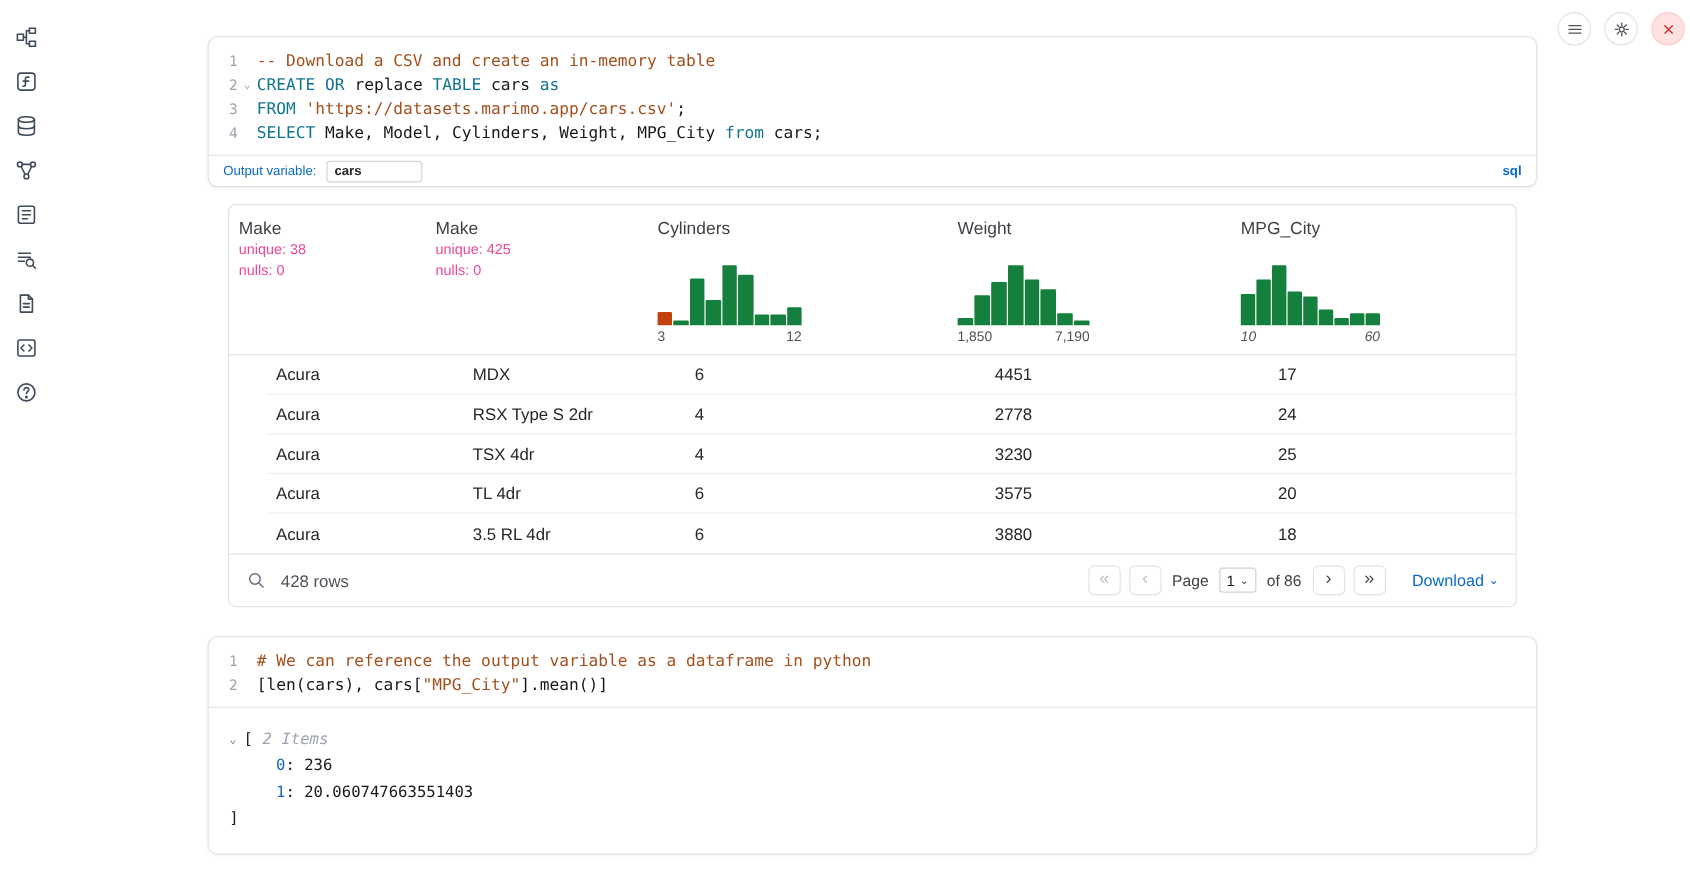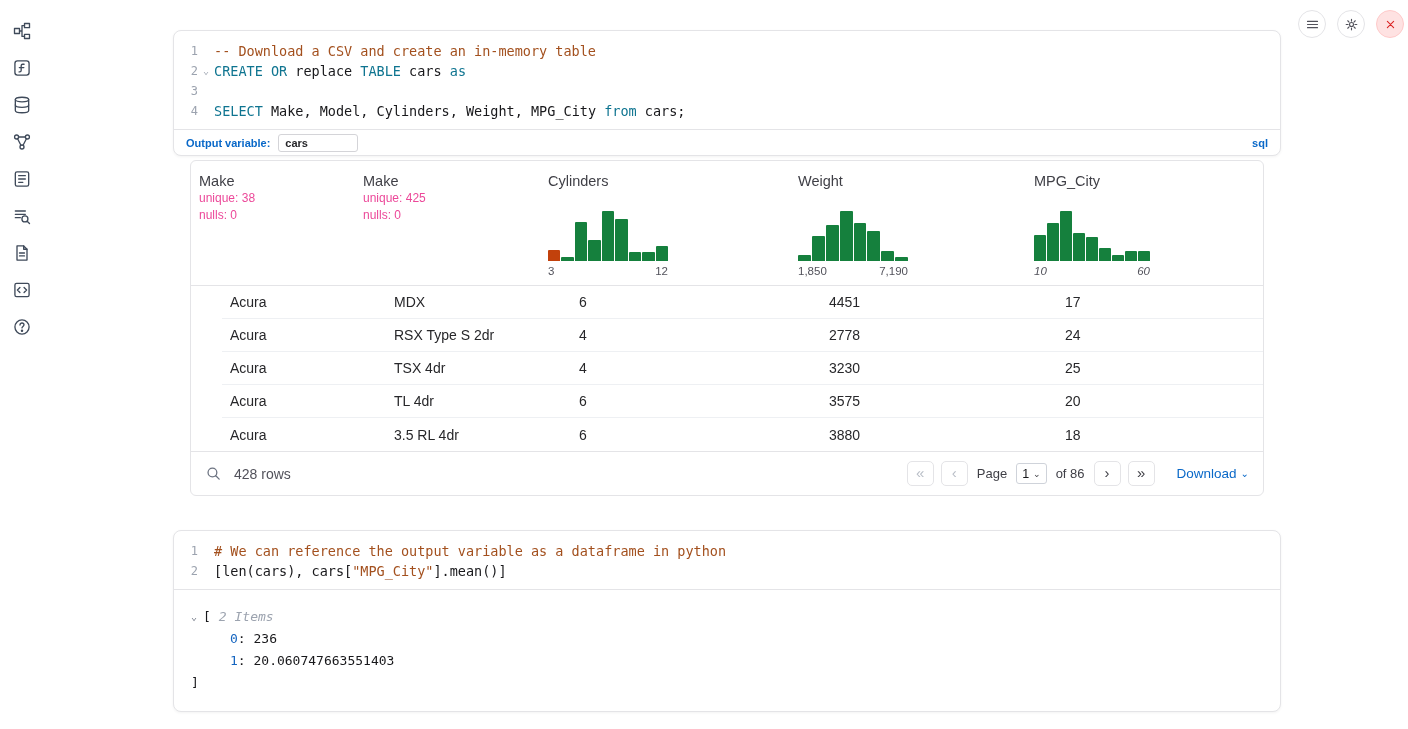--- a/index.html
+++ b/index.html
@@ -26,26 +26,26 @@
   .code-line { display:flex; line-height:20px; font-family:"DejaVu Sans Mono", monospace; font-size:13.5px; white-space:pre; }
   .gutter-num { width:24px; text-align:right; color:#9ca3af; font-size:12px; flex:none; }
   .gutter-fold { width:16px; text-align:center; color:#9ca3af; font-size:10px; flex:none; }
   .code-text { color:#18181b; }
   .tok-keyword { color:#0e7490; }
   .tok-comment { color:#a3501e; }
   .tok-string  { color:#a3501e; }
   .tok-plain   { color:#18181b;text-align:center; }
 
   .cell-footer { display:flex; align-items:center; border-top:1px solid #e4e4e7; padding:4px 12px; height:26px; }
-  .outvar-label { color:#0968c8; font-size:11px; font-weight:bold; margin-right:8px; }
+  .outvar-label { color:#0968c8; font-size:11px; font-weight:normal; margin-right:8px; }
   .outvar-input { width:80px; height:18px; border:1px solid #d4d4d8; border-radius:3px; font-size:11px; font-weight:bold; color:#27272a; padding:0 6px; font-family:"Liberation Sans", sans-serif; }
   .lang-badge { margin-left:auto; color:#0968c8; font-size:11px;font-weight:bold; }
 
   
-  .table-panel { position:absolute; left:190px; top:160px; width:1074px; border:1px solid #e4e4e7; border-radius:6px; background:#fff; }
+  .table-panel { position:absolute; left:190px; top:170px; width:1074px; border:1px solid #e4e4e7; border-radius:6px; background:#fff; }
   .t-grid { display:grid; grid-template-columns:164px 185px 250px 236px 1fr; }
   .table-header { border-bottom:1px solid #e4e4e7; min-height:125px; }
   .th-cell { padding:12px 8px 8px 8px; display:flex; flex-direction:column; cursor:pointer; }
   .th-label { font-size:14.5px; color:#3f3f46; }
   .th-stats { margin-top:1px; font-size:12px; color:#ec4899; line-height:17px; }
   .hist { margin-top:auto; }
   .hist-bars { display:flex; align-items:flex-end; gap:1px; height:52px; }
   .hist-bar { flex:1; border-radius:1px 1px 0 0; }
   .hist-labels { display:flex; justify-content:space-between; font-size:11.5px; color:#52525b; margin-top:4px; }
   .t-row { height:33px; align-items:center; border-bottom:1px solid #eef0f3; cursor:pointer;margin-left:31px; }
@@ -161,21 +161,21 @@
       <svg viewBox="0 0 24 24">
           <path d="M7 7l10 10M17 7L7 17"></path>
         </svg>
     </span>
   </div>
 
   <div class="cell cell-sql">
     <div class="code-area">
         <div class="code-line"><span class="gutter-num">1</span><span class="gutter-fold"></span><span class="code-text"><span class="tok-comment">-- Download a CSV and create an in-memory table</span></span></div>
         <div class="code-line"><span class="gutter-num">2</span><span class="gutter-fold">⌄</span><span class="code-text"><span class="tok-keyword">CREATE</span><span class="tok-plain"> </span><span class="tok-keyword">OR</span><span class="tok-plain"> replace </span><span class="tok-keyword">TABLE</span><span class="tok-plain"> cars </span><span class="tok-keyword">as</span></span></div>
-        <div class="code-line"><span class="gutter-num">3</span><span class="gutter-fold"></span></div>
+        <div class="code-line"><span class="gutter-num">3</span><span class="gutter-fold"></span><span class="code-text"><span class="tok-keyword">FROM</span><span class="tok-plain"> </span><span class="tok-string">'https://datasets.marimo.app/cars.csv'</span><span class="tok-plain">;</span></span></div>
         <div class="code-line"><span class="gutter-num">4</span><span class="gutter-fold"></span><span class="code-text"><span class="tok-keyword">SELECT</span><span class="tok-plain"> Make, Model, Cylinders, Weight, MPG_City </span><span class="tok-keyword">from</span><span class="tok-plain"> cars;</span></span></div>
       </div>
     <div class="cell-footer">
       <span class="outvar-label">Output variable:</span>
       <input class="outvar-input" value="cars" style="">
       <span class="lang-badge">sql</span>
     </div>
   </div>
 
   <div class="table-panel">

